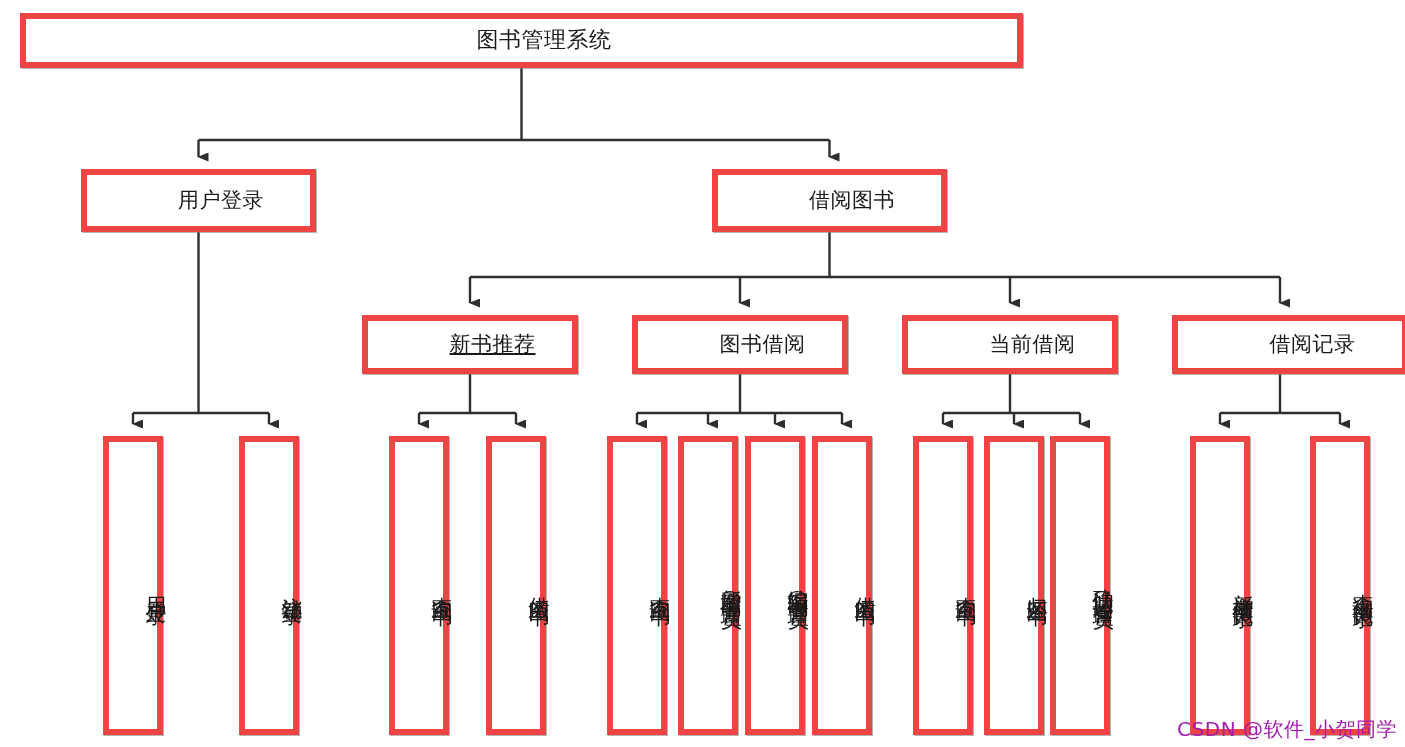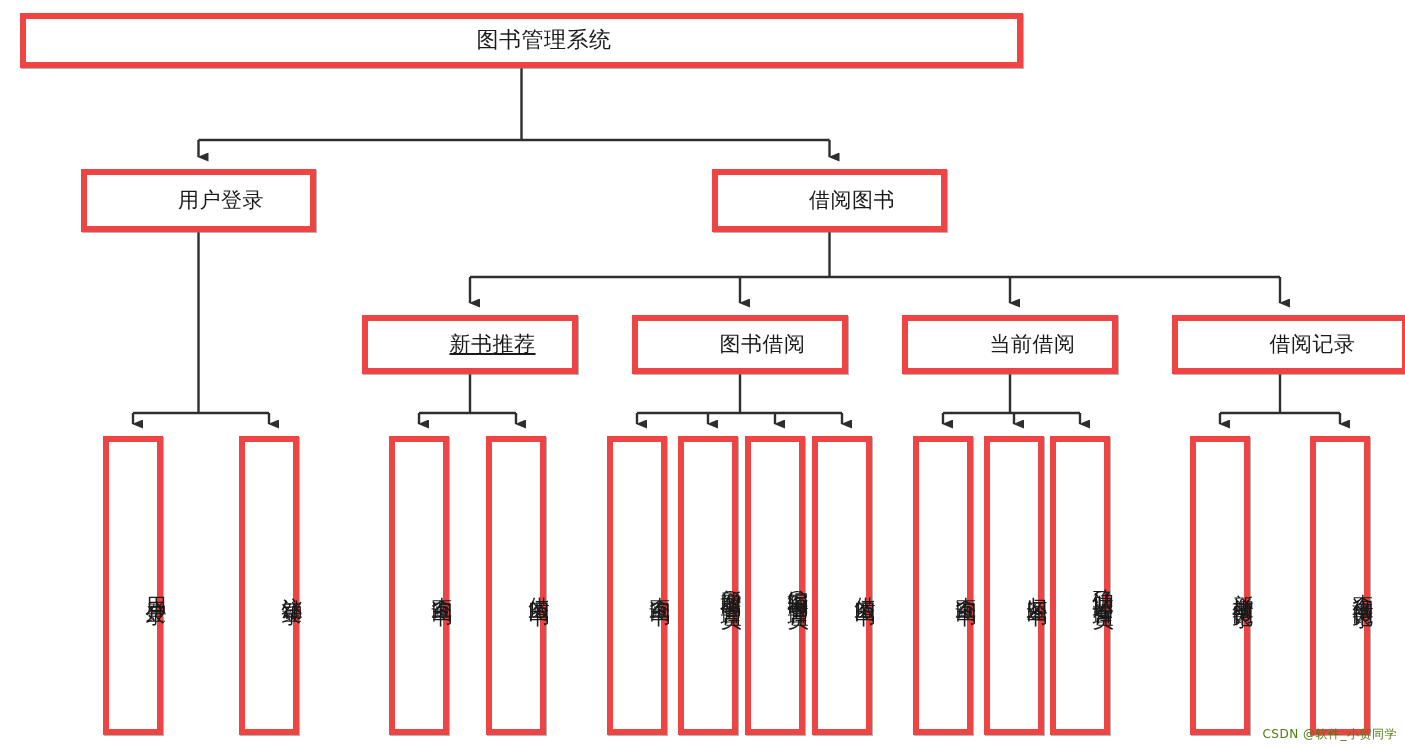--- a/index.html
+++ b/index.html
@@ -52,22 +52,22 @@
     text-orientation: upright;
     font-size: 21px;
     letter-spacing: 3px;
     line-height: 1;
   }
   .node.root .lbl { font-size: 22px; }
   #watermark {
     position: absolute;
     right: 8px;
     bottom: 4px;
-    font-size: 12px;
-    color: #4d7c0f;
+    font-size: 20px;
+    color: #a21caf;
     white-space: nowrap;
     letter-spacing: 0.5px;
   }
 </style>
 </head>
 <body>
 
 <div id="canvas">
 
   <svg id="edges" viewBox="0 0 1405 747">

